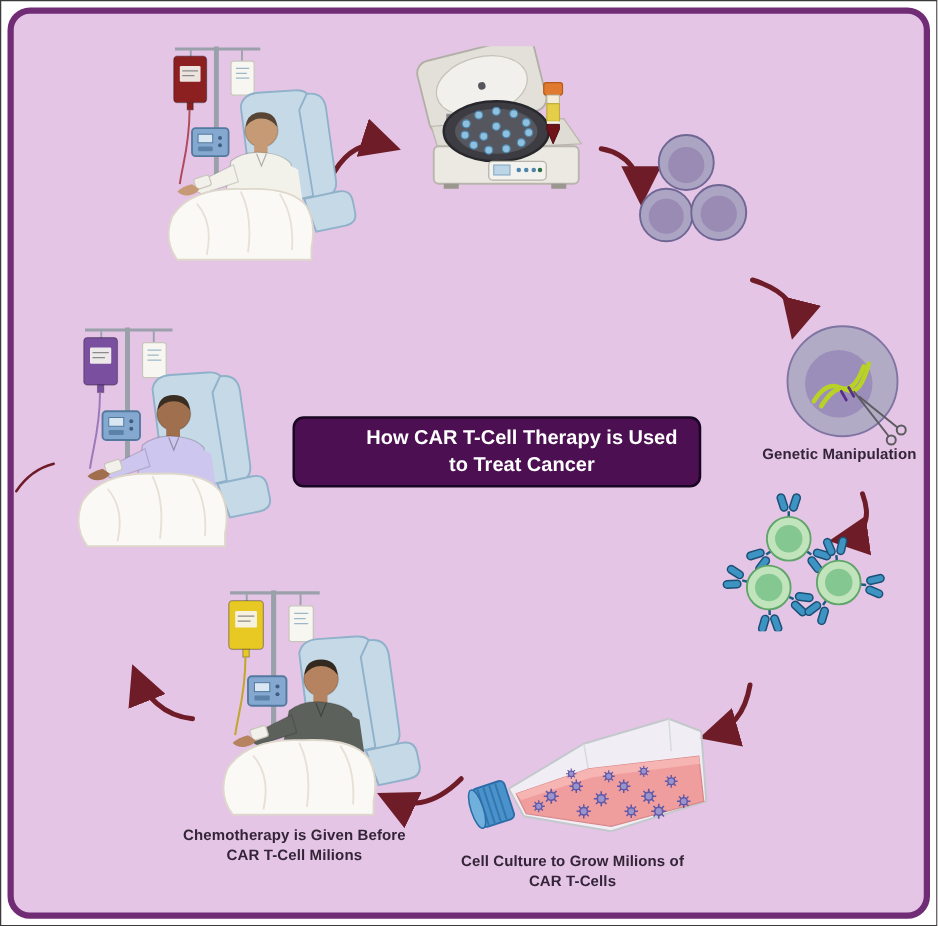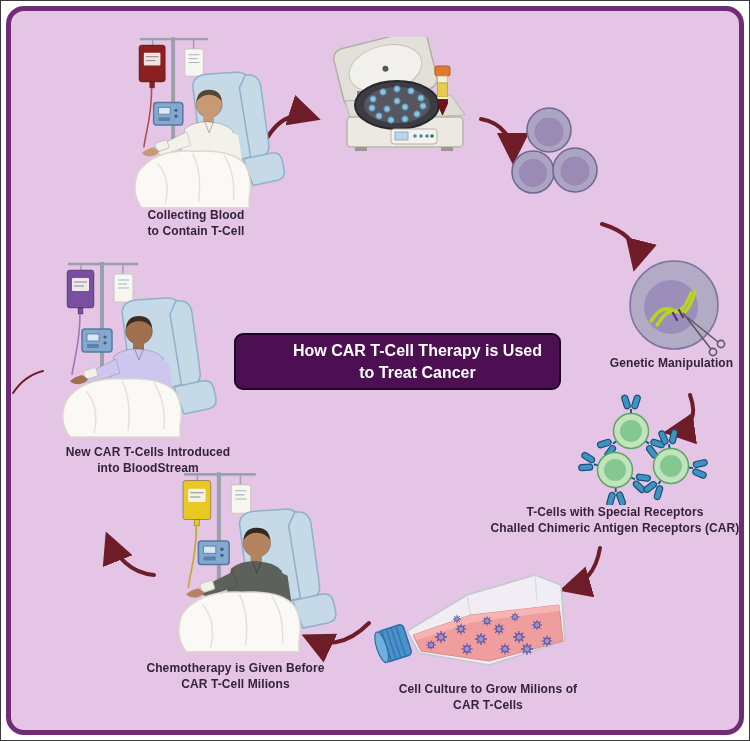--- a/index.html
+++ b/index.html
@@ -77,22 +77,20 @@
     <path class="arrowline" stroke-width="4" marker-end="url(#ah)" d="M689,394 C697,416 690,428 668,431"></path>
     <path class="arrowline" stroke-width="4" marker-end="url(#ah)" d="M599,547 C595,570 585,582 564,588"></path>
     <path class="arrowline" stroke-width="4" marker-end="url(#ah)" d="M368,622 C345,645 325,645 306,636"></path>
     <path class="arrowline" stroke-width="4" marker-end="url(#ah)" d="M153,574 C130,572 115,556 107,536"></path>
     <path class="arrowline" stroke-width="2" d="M12,392 C20,380 30,373 42,370"></path>
   </svg>
 
   <svg class="abs" style="left:98px;top:33px;--bag:#8c1f1f;--tube:#b04a5a;--skin:#c79a76;--hair:#574434;--shirt:#f2f1ea" width="195" height="176" viewBox="0 0 200 180">
     <use href="#sym-patient"></use>
   </svg>
-  <div class="label" style="left:100px;top:207px;width:190px">Collecting Blood
-to Contain T-Cell</div>
 
   <svg class="abs" style="left:328px;top:36px" width="150" height="120" viewBox="0 0 150 120">
     <g transform="rotate(-14 55 30)">
       <rect x="8" y="2" width="96" height="60" rx="10" fill="#e3e0da" stroke="#b2afa6" stroke-width="1.5"></rect>
       <ellipse cx="56" cy="32" rx="37" ry="23" fill="#f2f0ec" stroke="#c5c2b8"></ellipse>
       <circle cx="56" cy="32" r="3" fill="#55555c"></circle>
     </g>
     <rect x="28" y="54" width="8" height="8" fill="#8a8a90"></rect>
       <rect x="88" y="50" width="8" height="8" fill="#8a8a90"></rect>
     <polygon points="16,64 122,58 136,78 22,84" fill="#dfdcd5" stroke="#b8b5ab"></polygon>
@@ -182,22 +180,20 @@
     <use href="#rec" transform="translate(98,73) rotate(215) translate(0,-16)"></use>
     <g stroke="#5fa468" stroke-width="1.5">
       <circle cx="58" cy="38" r="17.5" fill="#c2e4bd"></circle>
         <circle cx="58" cy="38" r="11" fill="#85c791" stroke="none"></circle>
       <circle cx="42" cy="77" r="17.5" fill="#c2e4bd"></circle>
         <circle cx="42" cy="77" r="11" fill="#85c791" stroke="none"></circle>
       <circle cx="98" cy="73" r="17.5" fill="#c2e4bd"></circle>
         <circle cx="98" cy="73" r="11" fill="#85c791" stroke="none"></circle>
     </g>
   </svg>
-  <div class="label" style="left:484px;top:504px;width:260px">T-Cells with Special Receptors
-Challed Chimeric Antigen Receptors (CAR)</div>
 
   <svg class="abs" style="left:368px;top:550px" width="200" height="125" viewBox="0 0 200 125">
     <defs>
       <g id="spike" stroke="#6058a8" stroke-width="1.3">
         <path d="M0,-6 L0,6 M-6,0 L6,0 M-4.2,-4.2 L4.2,4.2 M-4.2,4.2 L4.2,-4.2" fill="none"></path>
         <circle r="3.2" fill="#9a93cc"></circle>
       </g>
     </defs>
     <g transform="rotate(-18 26 92)">
       <rect x="12" y="76" width="27" height="32" rx="4" fill="#4a92cc" stroke="#2b6ca6" stroke-width="1.5"></rect>
@@ -221,32 +217,30 @@
       <use href="#spike" transform="translate(168,74) scale(.85)"></use>
     <use href="#spike" transform="translate(178,90) scale(.9)"></use>
       <use href="#spike" transform="translate(158,98)"></use>
     <use href="#spike" transform="translate(136,98) scale(.9)"></use>
       <use href="#spike" transform="translate(98,98) scale(.95)"></use>
     <use href="#spike" transform="translate(62,94) scale(.8)"></use>
       <use href="#spike" transform="translate(118,70) scale(.8)"></use>
     <use href="#spike" transform="translate(146,66) scale(.75)"></use>
       <use href="#spike" transform="translate(88,68) scale(.7)"></use>
   </svg>
-  <div class="label" style="left:382px;top:681px;width:210px">Cell Culture to Grow Milions of
+  <div class="label" style="left:352px;top:681px;width:210px">Cell Culture to Grow Milions of
 CAR T-Cells</div>
 
   <svg class="abs" style="left:140px;top:468px;--bag:#e8c822;--tube:#c0a830;--skin:#b5835f;--hair:#33291f;--shirt:#5c615c" width="205" height="185" viewBox="0 0 200 180">
     <use href="#sym-patient"></use>
   </svg>
   <div class="label" style="left:112px;top:660px;width:245px">Chemotherapy is Given Before
 CAR T-Cell Milions</div>
 
   <svg class="abs" style="left:25px;top:258px;--bag:#7b4fa0;--tube:#9a7ab8;--skin:#a06f4e;--hair:#3a2d22;--shirt:#cdc6ee" width="200" height="180" viewBox="0 0 200 180">
     <use href="#sym-patient"></use>
   </svg>
-  <div class="label" style="left:22px;top:444px;width:250px">New CAR T-Cells Introduced
-into BloodStream</div>
 
   <div class="title-box">
     <div class="title-text">How CAR T-Cell Therapy is Used
 to Treat Cancer</div>
   </div>
 </div>
 
 </body></html>

